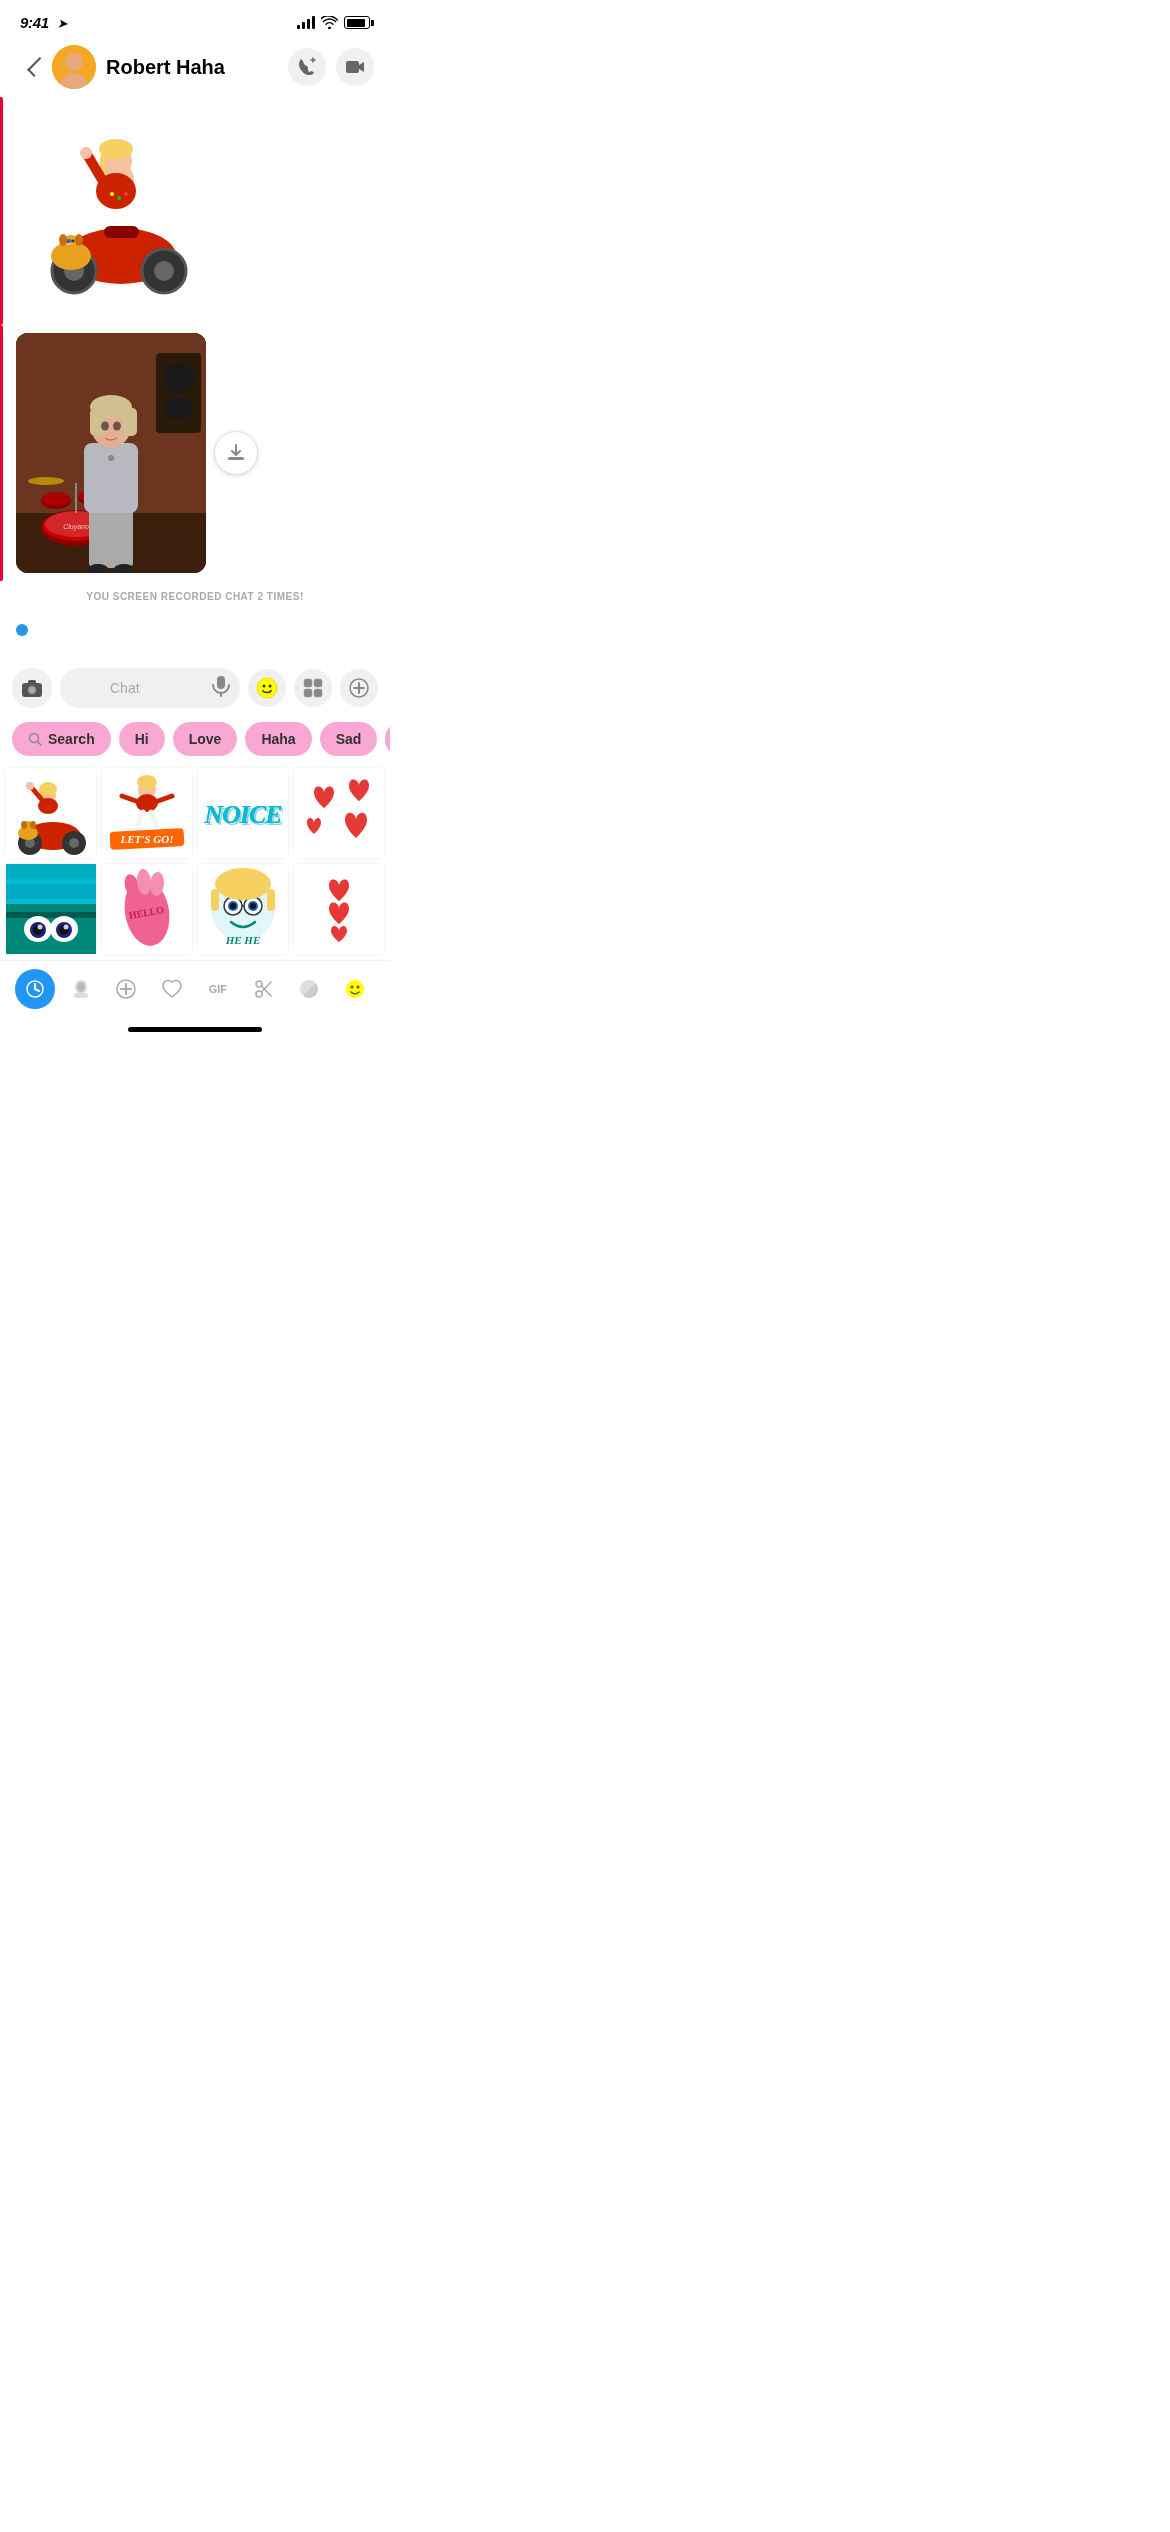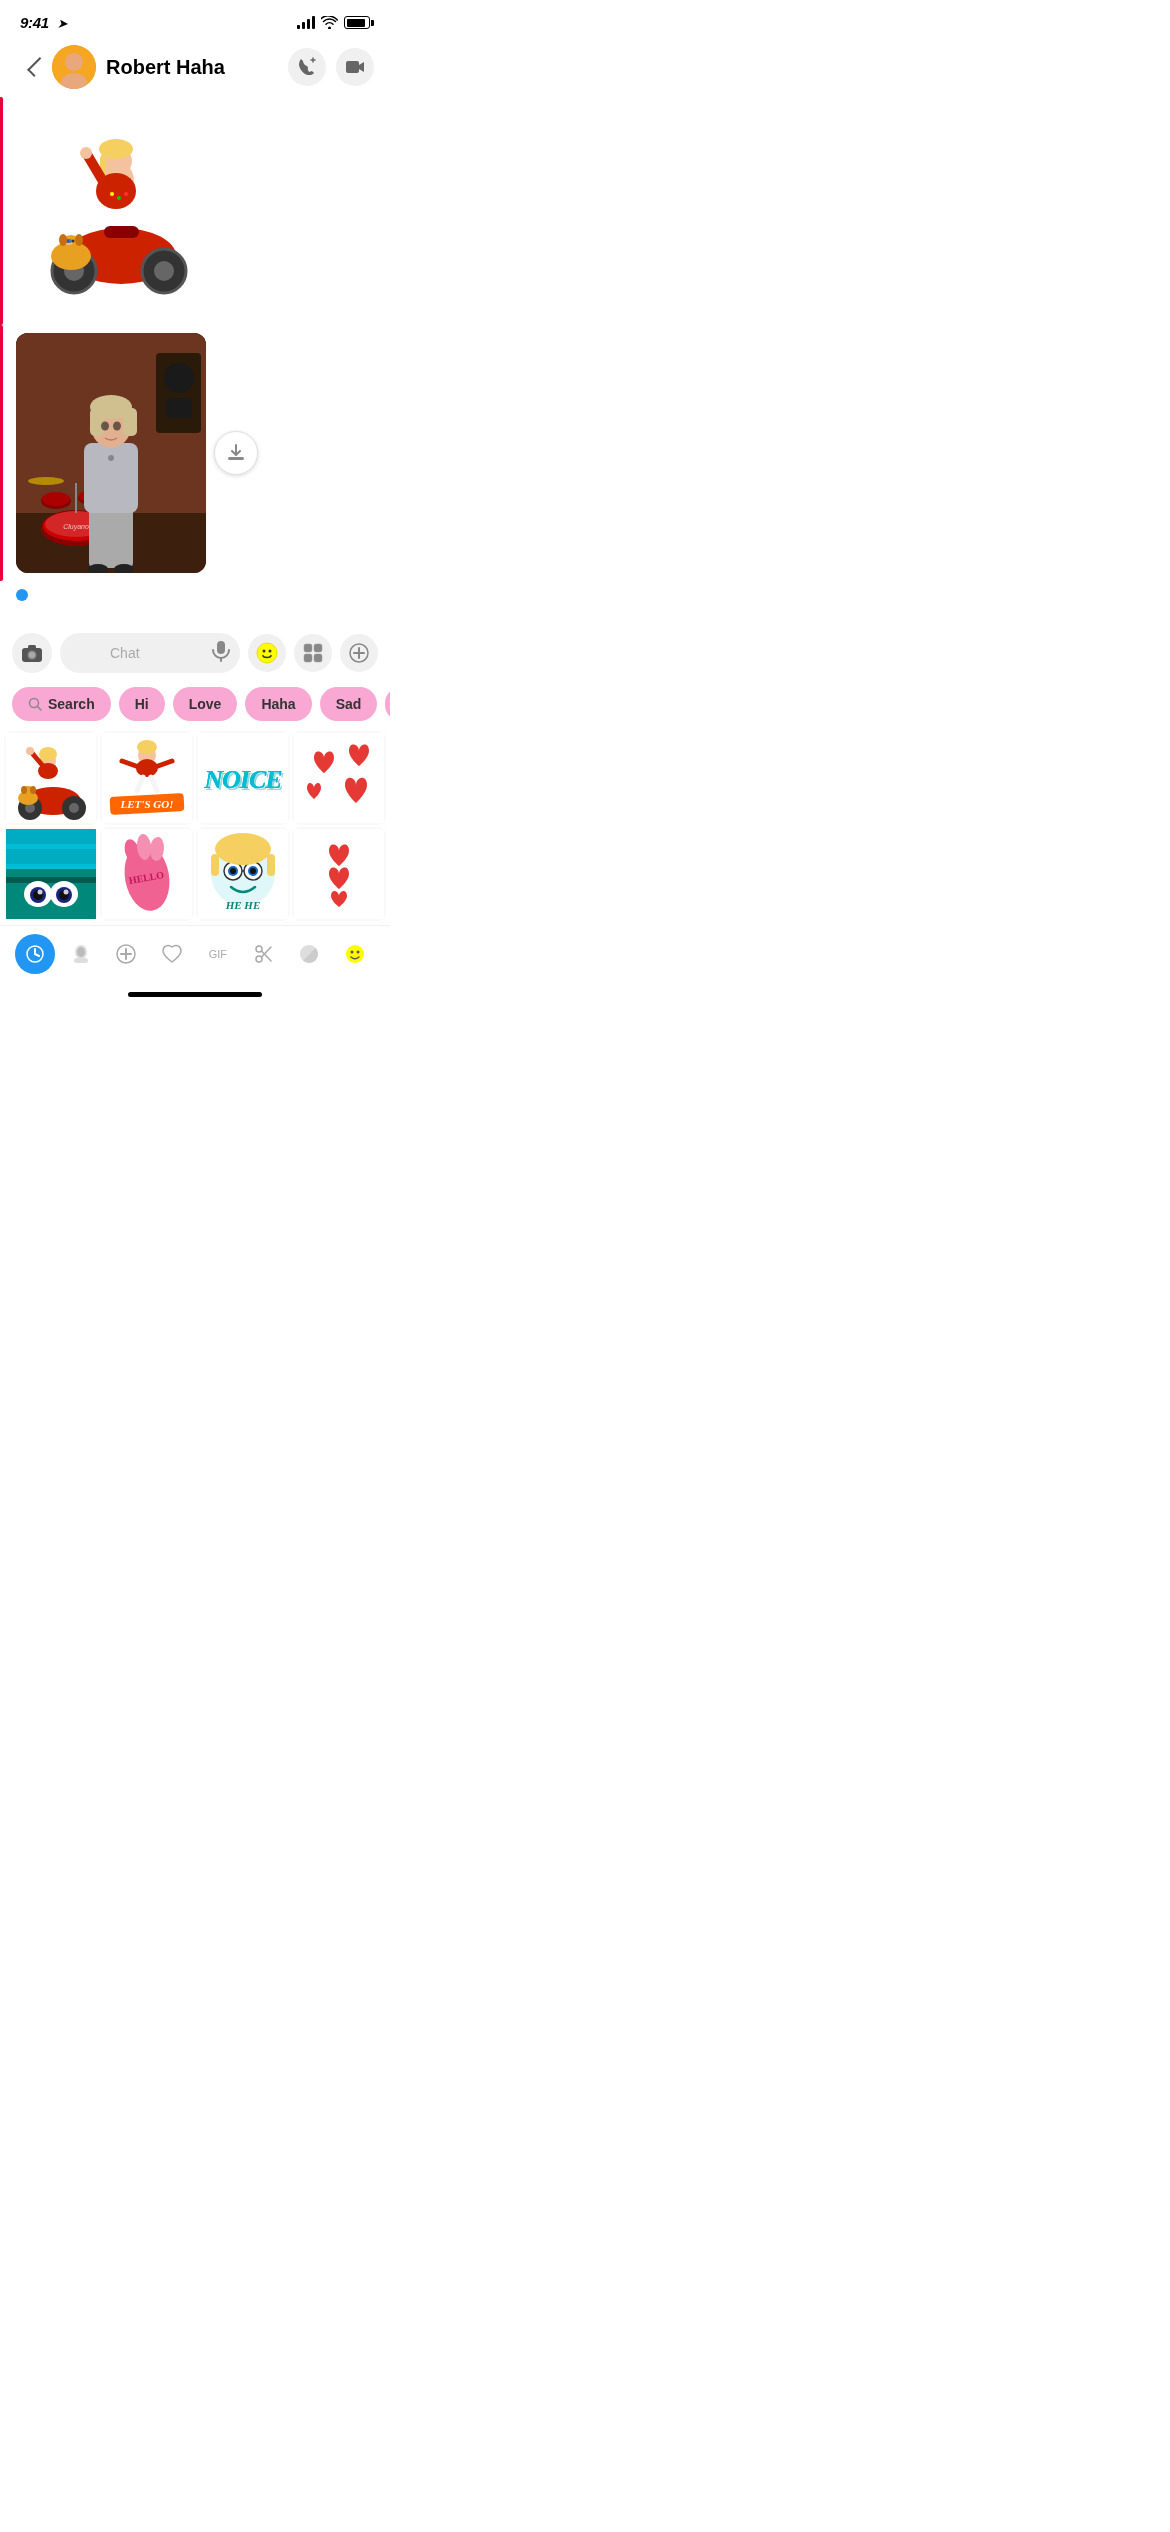--- a/index.html
+++ b/index.html
@@ -459,20 +459,21 @@
       
       <div class="download-btn" style="position:absolute;right:-52px;top:50%;transform:translateY(-50%);">
         <svg width="20" height="20" viewBox="0 0 20 20" fill="none">
           <rect x="2" y="14" width="16" height="3" rx="1.5" fill="#888"></rect>
           <path d="M10 2v9M6 8l4 4 4-4" stroke="#888" stroke-width="2" stroke-linecap="round" stroke-linejoin="round"></path>
         </svg>
       </div>
     </div>
   </div>
 
+  <div class="screen-record-notice">YOU SCREEN RECORDED CHAT 2 TIMES!</div>
 
   <div class="blue-dot"></div>
 </div>
 
 <div class="input-toolbar">
   <div class="camera-btn">
     <svg width="22" height="19" viewBox="0 0 22 19" fill="none">
       <rect x="1" y="4" width="20" height="14" rx="3" fill="#555"></rect>
       <circle cx="11" cy="11" r="4.5" fill="#888"></circle>
       <circle cx="11" cy="11" r="3" fill="#aaa"></circle>
@@ -700,21 +701,21 @@
       <line x1="11" y1="6" x2="11" y2="16" stroke="#aaa" stroke-width="2" stroke-linecap="round"></line>
       <line x1="6" y1="11" x2="16" y2="11" stroke="#aaa" stroke-width="2" stroke-linecap="round"></line>
     </svg>
   </div>
   <div class="bottom-tab">
     <svg width="22" height="22" viewBox="0 0 22 22" fill="none">
       <path d="M11 19 C11 19 2 13 2 7.5 C2 4.5 4.5 2.5 7 2.5 C9 2.5 11 4 11 4 C11 4 13 2.5 15 2.5 C17.5 2.5 20 4.5 20 7.5 C20 13 11 19 11 19Z" stroke="#aaa" stroke-width="1.5" fill="none"></path>
     </svg>
   </div>
   <div class="bottom-tab">
-    <span style="font-size:11px;font-weight:400;color:#aaa;">GIF</span>
+    <span style="font-size:11px;font-weight:700;color:#aaa;">GIF</span>
   </div>
   <div class="bottom-tab">
     <svg width="20" height="20" viewBox="0 0 20 20" fill="none">
       <circle cx="5" cy="5" r="3" stroke="#aaa" stroke-width="1.5" fill="none"></circle>
       <circle cx="5" cy="15" r="3" stroke="#aaa" stroke-width="1.5" fill="none"></circle>
       <line x1="7.5" y1="7" x2="17" y2="17" stroke="#aaa" stroke-width="1.5" stroke-linecap="round"></line>
       <line x1="7.5" y1="13" x2="17" y2="3" stroke="#aaa" stroke-width="1.5" stroke-linecap="round"></line>
     </svg>
   </div>
   <div class="bottom-tab">

